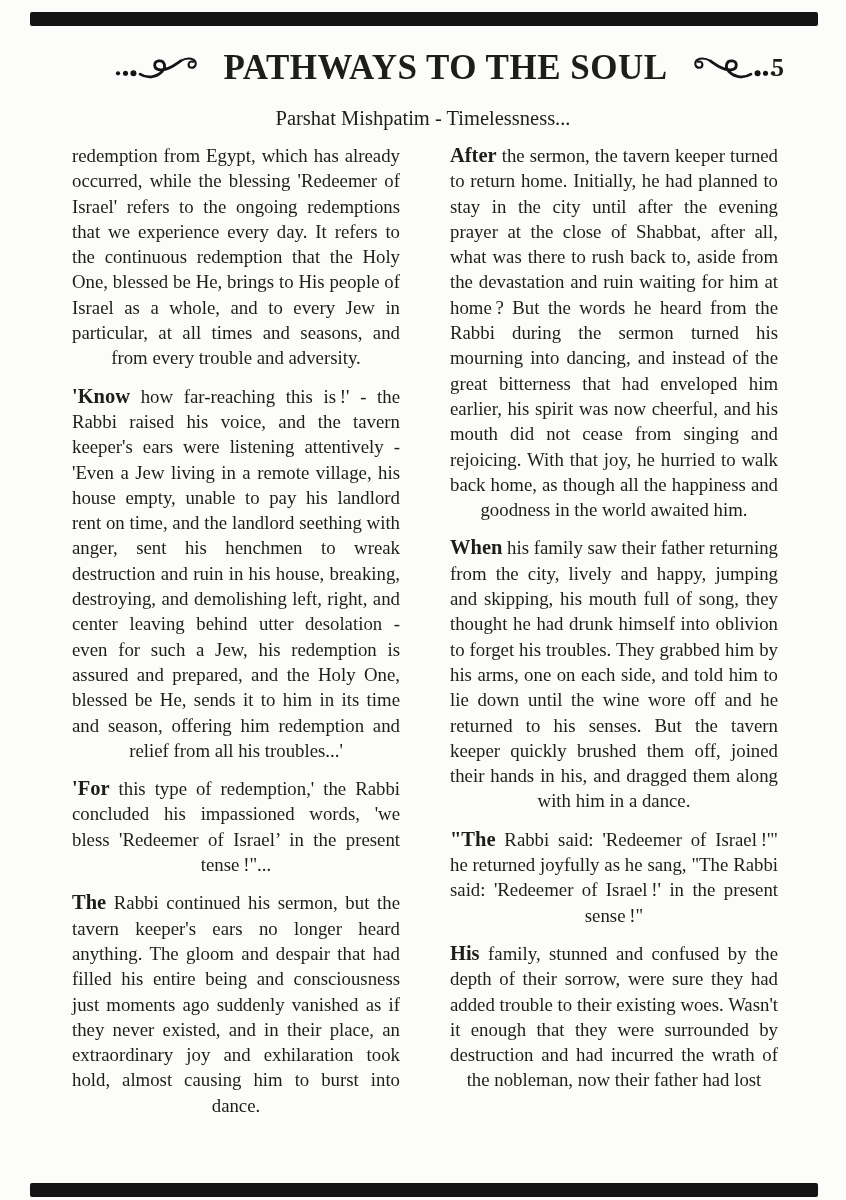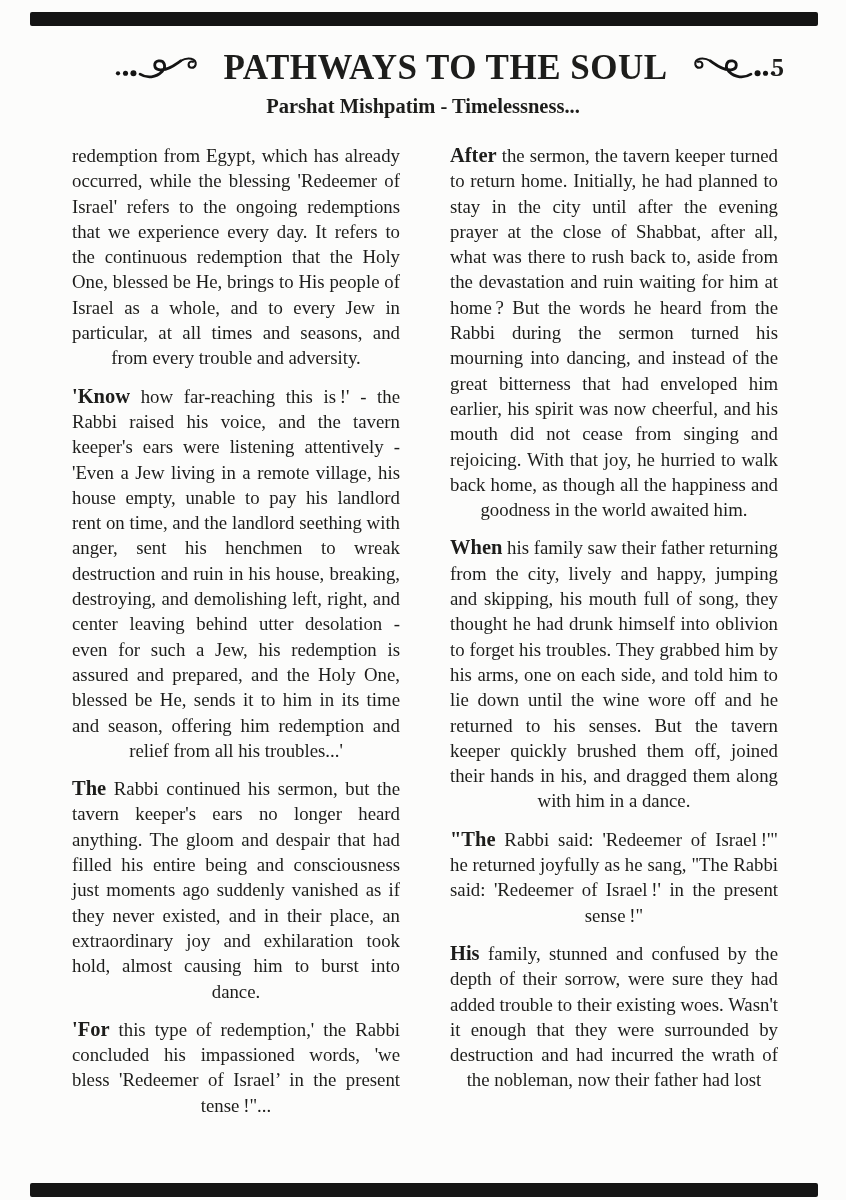--- a/index.html
+++ b/index.html
@@ -43,23 +43,23 @@
   .flourish { display: block; }
   .flourish.mirrored { transform: scaleX(-1); }
   .page-number {
     position: absolute;
     top: 12px;
     right: 62px;
     font-size: 25px;
     font-weight: bold;
   }
   .subtitle {
-    margin-top: 1px;
+    margin-top: 13px;
     font-size: 20.5px;
-    font-weight: bold;
+    font-weight: normal;
   }
 
   .content {
     position: absolute;
     top: 143px;
     left: 72px;
     right: 68px;
     display: flex;
     gap: 50px;
   }
@@ -107,22 +107,22 @@
       </svg>
     </div>
     <div class="page-number">5</div>
     <div class="subtitle">Parshat Mishpatim - Timelessness...</div>
   </div>
 
   <div class="content">
     <div class="col">
       <p><span class="lead"></span><span>redemption from Egypt, which has already occurred, while the blessing 'Redeemer of Israel' refers to the ongoing redemptions that we experience every day. It refers to the continuous redemption that the Holy One, blessed be He, brings to His people of Israel as a whole, and to every Jew in particular, at all times and seasons, and from every trouble and adversity.</span></p>
       <p><span class="lead">'Know</span><span> how far-reaching this is !' - the Rabbi raised his voice, and the tavern keeper's ears were listening attentively - 'Even a Jew living in a remote village, his house empty, unable to pay his landlord rent on time, and the landlord seething with anger, sent his henchmen to wreak destruction and ruin in his house, breaking, destroying, and demolishing left, right, and center leaving behind utter desolation - even for such a Jew, his redemption is assured and prepared, and the Holy One, blessed be He, sends it to him in its time and season, offering him redemption and relief from all his troubles...'</span></p>
+      <p><span class="lead">'For</span><span> this type of redemption,' the Rabbi concluded his impassioned words, 'we bless 'Redeemer of Israel’ in the present tense !"...</span></p>
       <p><span class="lead">The</span><span> Rabbi continued his sermon, but the tavern keeper's ears no longer heard anything. The gloom and despair that had filled his entire being and consciousness just moments ago suddenly vanished as if they never existed, and in their place, an extraordinary joy and exhilaration took hold, almost causing him to burst into dance.</span></p>
-      <p><span class="lead">'For</span><span> this type of redemption,' the Rabbi concluded his impassioned words, 'we bless 'Redeemer of Israel’ in the present tense !"...</span></p>
     </div>
     <div class="col">
       <p><span class="lead">After</span><span> the sermon, the tavern keeper turned to return home. Initially, he had planned to stay in the city until after the evening prayer at the close of Shabbat, after all, what was there to rush back to, aside from the devastation and ruin waiting for him at home ? But the words he heard from the Rabbi during the sermon turned his mourning into dancing, and instead of the great bitterness that had enveloped him earlier, his spirit was now cheerful, and his mouth did not cease from singing and rejoicing. With that joy, he hurried to walk back home, as though all the happiness and goodness in the world awaited him.</span></p>
       <p><span class="lead">When</span><span> his family saw their father returning from the city, lively and happy, jumping and skipping, his mouth full of song, they thought he had drunk himself into oblivion to forget his troubles. They grabbed him by his arms, one on each side, and told him to lie down until the wine wore off and he returned to his senses. But the tavern keeper quickly brushed them off, joined their hands in his, and dragged them along with him in a dance.</span></p>
       <p><span class="lead">"The</span><span> Rabbi said: 'Redeemer of Israel !'" he returned joyfully as he sang, "The Rabbi said: 'Redeemer of Israel !' in the present sense !"</span></p>
       <p><span class="lead">His</span><span> family, stunned and confused by the depth of their sorrow, were sure they had added trouble to their existing woes. Wasn't it enough that they were surrounded by destruction and had incurred the wrath of the nobleman, now their father had lost</span></p>
     </div>
   </div>
 
   <div class="rule-bar bottom"></div>

